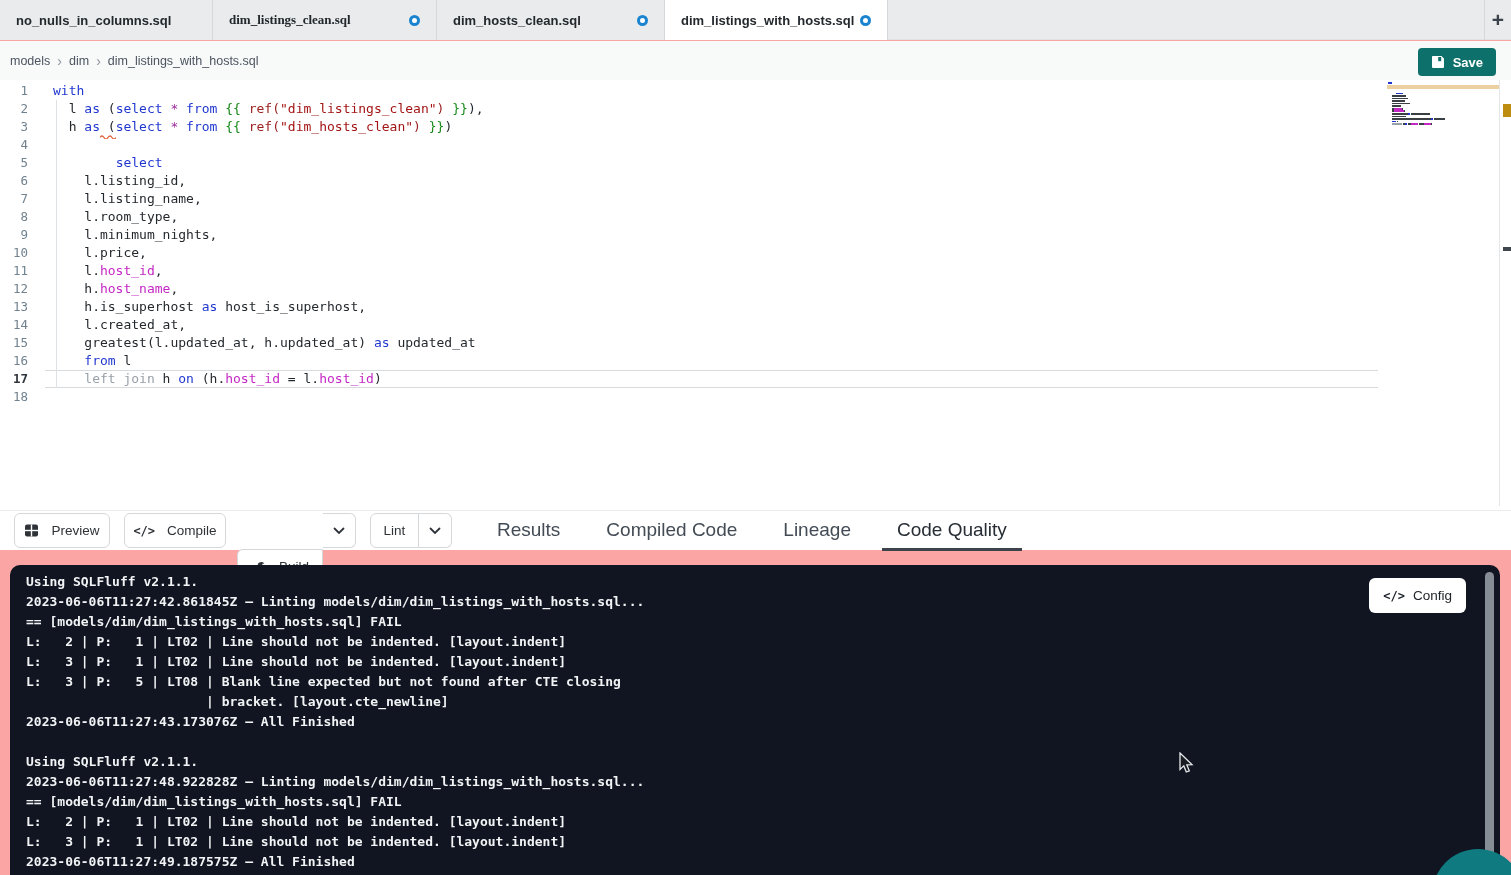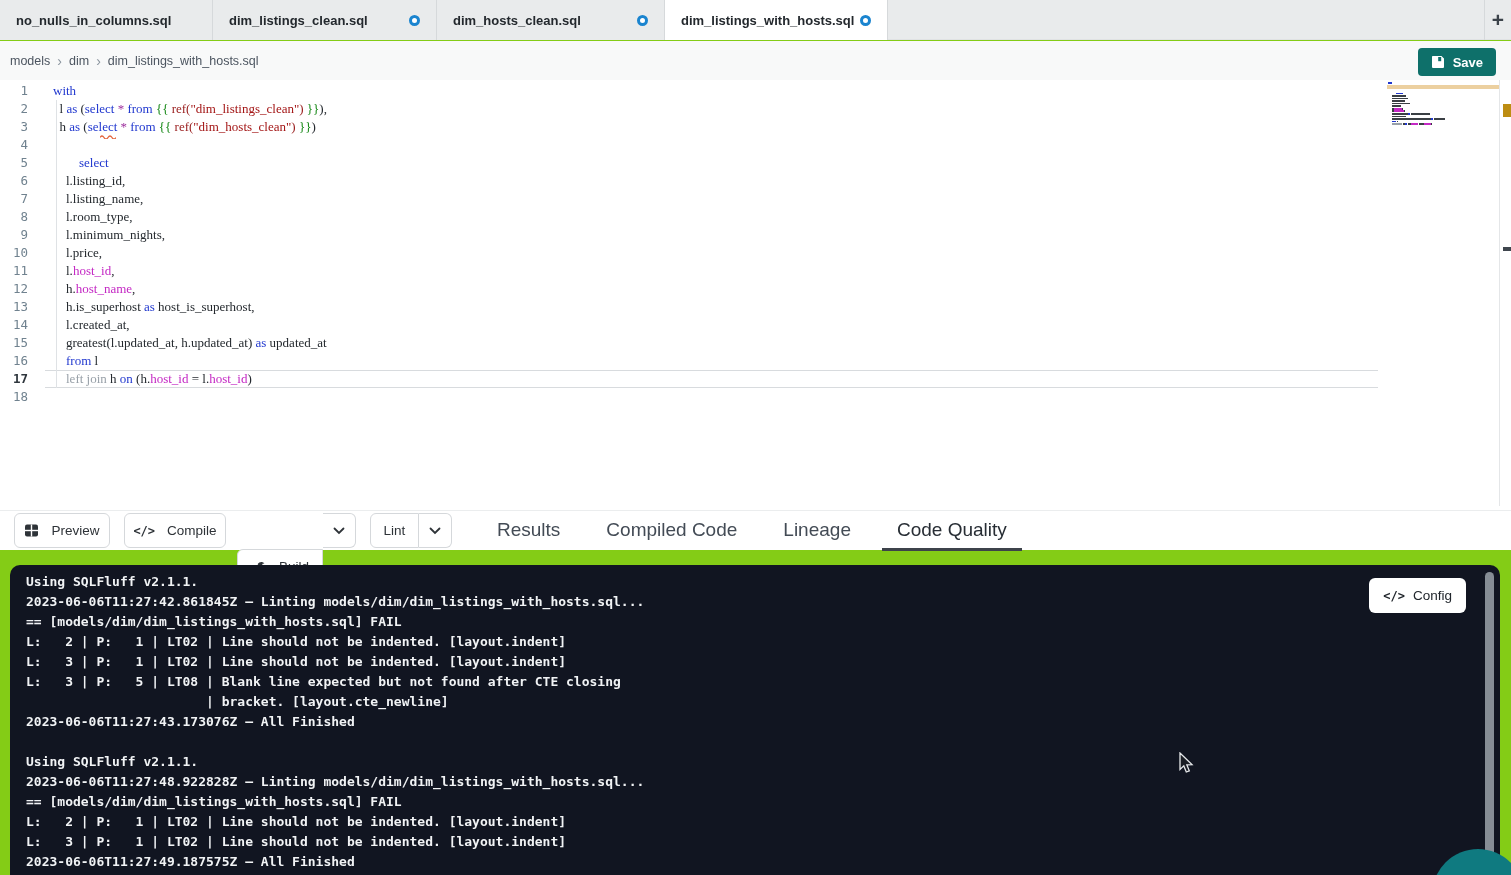--- a/index.html
+++ b/index.html
@@ -1,27 +1,27 @@
 <!DOCTYPE html>
 <html><head>
 <meta charset="utf-8">
 <style>
   * { margin:0; padding:0; box-sizing:border-box; }
   html,body { background:#fff; }
   #app{ position:relative; width:1511px; height:875px; overflow:hidden;
-        font-family:"Liberation Sans", sans-serif; background:#84cc16; }
+        font-family:"Liberation Sans", sans-serif; background:#fca5a5; }
 
   
   .tabbar{ position:absolute; left:0; top:0; width:1511px; height:40px;
            background:#e9ebec; display:flex; border-bottom:1px solid #e0e2e4;}
   .tabs-container{ display:flex; height:40px; }
   .tab{ height:40px; display:flex; align-items:center; padding:0 16px;
         border-right:1px solid #d6d9db; background:#e9ebec; cursor:pointer; }
   .tab:nth-child(1){ width:213px; }
-  .tab:nth-child(2){ width:224px; }
+  .tab:nth-child(2){ width:224px;font-family:Liberation Serif, serif; }
   .tab:nth-child(3){ width:228px; }
   .tab:nth-child(4){ width:223px; }
   .tab.active{ background:#ffffff; }
   .tab-label{ font-size:13px; font-weight:600; color:#23282d; white-space:nowrap; }
   .dot{ margin-left:auto; width:11px; height:11px; border-radius:50%;
         border:3.5px solid #1a84cf; background:#fff; flex:0 0 auto; }
   .plus-btn{ position:absolute; right:0; top:0; width:27px; height:40px;
         border-left:1px solid #d6d9db; display:flex; align-items:center; justify-content:center;
         font-size:21px; font-weight:600; color:#3c434a; cursor:pointer; }
 
@@ -37,21 +37,21 @@
         font-family:"Liberation Sans", sans-serif; }
 
   
   .editor{ position:absolute; left:0; top:80px; width:1511px; height:430px; background:#fff; }
   .gutter{ position:absolute; left:0; top:2px; width:28px; text-align:right;
         font-family:"DejaVu Sans Mono", monospace; font-size:12.5px; color:#70828f; }
   .ln{ height:18px; line-height:18px; }
   .ln.cur{ color:#2f363d; font-weight:700; }
   .codecol{ position:absolute; left:53px; top:2px; font-family:"DejaVu Sans Mono", monospace;
         font-size:13px; color:#24292e; }
-  .cl{ height:18px; line-height:18px; white-space:pre;font-family:Liberation Serif, serif; }
+  .cl{ height:18px; line-height:18px; white-space:pre; }
   .tk-p{ color:#24292e; } .tk-k{ color:#2138cf; } .tk-j{ color:#168816; }
   .tk-r{ color:#9b2121; } .tk-s{ color:#a31515; } .tk-m{ color:#c428c4; }
   .tk-g{ color:#98a0a8; } .tk-st{ color:#9d2f9d; }
   .cur-line-box{ position:absolute; left:45px; top:290px; width:1333px; height:18px;
         border-top:1px solid #d8dbde; border-bottom:1px solid #d8dbde; }
   .indent-guide{ position:absolute; left:56px; top:20px; width:1px; height:288px; background:#dfe2e5; }
   .squiggle{ position:absolute; left:100px; top:54px; }
 
   
   .minimap{ position:absolute; left:1388px; top:2px; width:110px; cursor:pointer; }

